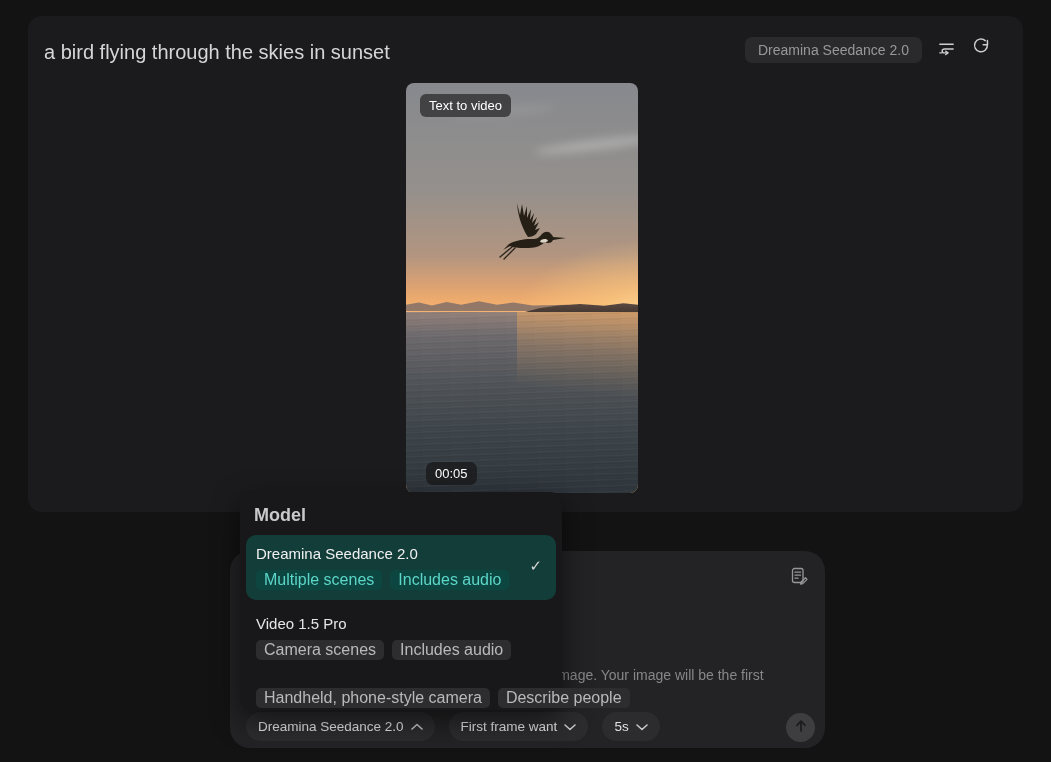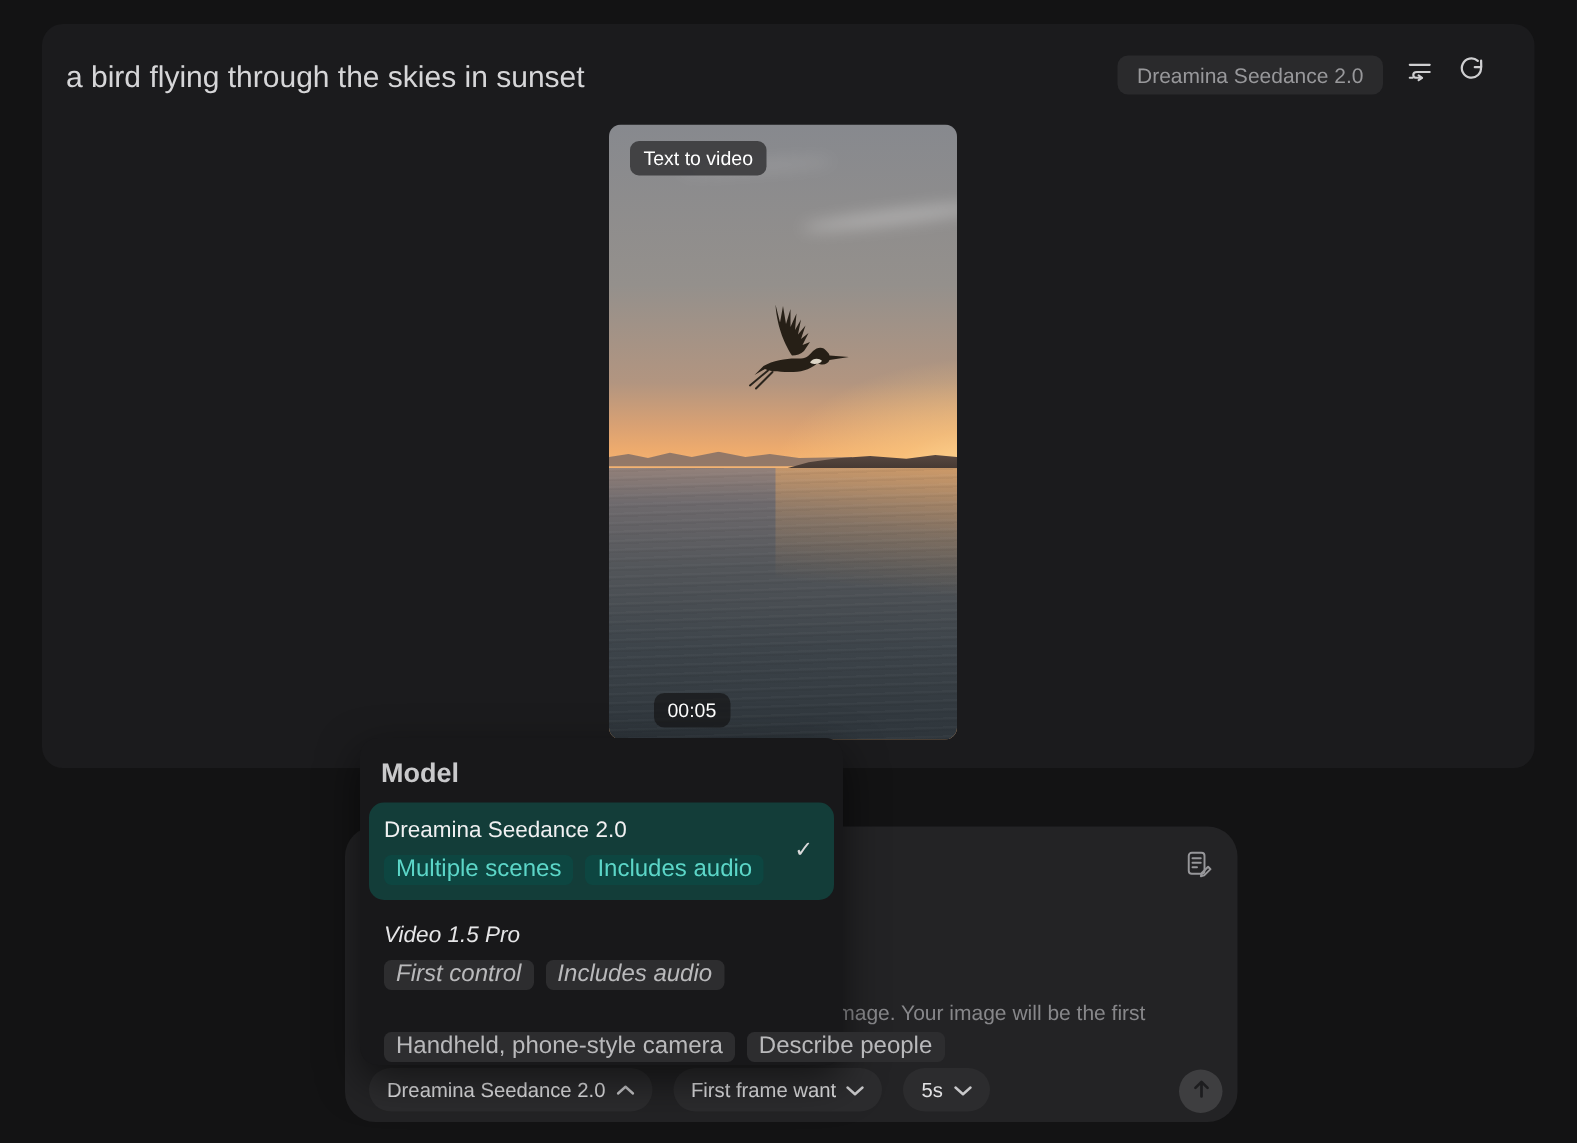--- a/index.html
+++ b/index.html
@@ -87,21 +87,21 @@
     position: absolute; inset: 0; opacity: 0.5;
     background: repeating-linear-gradient(178deg,
       rgba(255,255,255,0.05) 0 1px, rgba(0,0,0,0.08) 2px 3px, transparent 3px 6px);
   }
   .bird { position: absolute; left: 90px; top: 114px; width: 72px; height: 68px; }
   .video-chip {
     position: absolute; border-radius: 6px; color: #fff;
     font-size: 13px; padding: 4px 9px;
   }
   .chip-type { left: 14px; top: 11px; background: rgba(56,56,58,0.88); }
-  .chip-time { left: 30px; top: 379px; background: rgba(22,22,24,0.72); border-radius: 7px; }
+  .chip-time { left: 20px; top: 379px; background: rgba(22,22,24,0.72); border-radius: 7px; }
 
   
   .composer {
     position: absolute; left: 230px; top: 551px;
     width: 595px; height: 197px;
     background: #232325; border-radius: 20px; z-index: 10;
   }
   .script-icon-btn {
     position: absolute; right: 15px; top: 16px; width: 22px; height: 22px;
     cursor: pointer; display: flex; align-items: center; justify-content: center;
@@ -270,24 +270,24 @@
 
   <div class="menu-option selected">
     <div class="option-title">Dreamina Seedance 2.0</div>
     <div class="tag-row">
       <span class="tag">Multiple scenes</span>
       <span class="tag">Includes audio</span>
     </div>
     <span class="check-mark">✓</span>
   </div>
 
-  <div class="menu-option" style="margin-top:5px;font-style:italic;">
+  <div class="menu-option" style="margin-top:5px;">
     <div class="option-title">Video 1.5 Pro</div>
     <div class="tag-row">
-      <span class="tag">First control</span>
+      <span class="tag">Camera scenes</span>
       <span class="tag">Includes audio</span>
     </div>
   </div>
 
   <div class="menu-option" style="margin-top:2px;">
     <div class="tag-row">
       <span class="tag">Handheld, phone-style camera</span>
       <span class="tag">Describe people</span>
     </div>
   </div>

